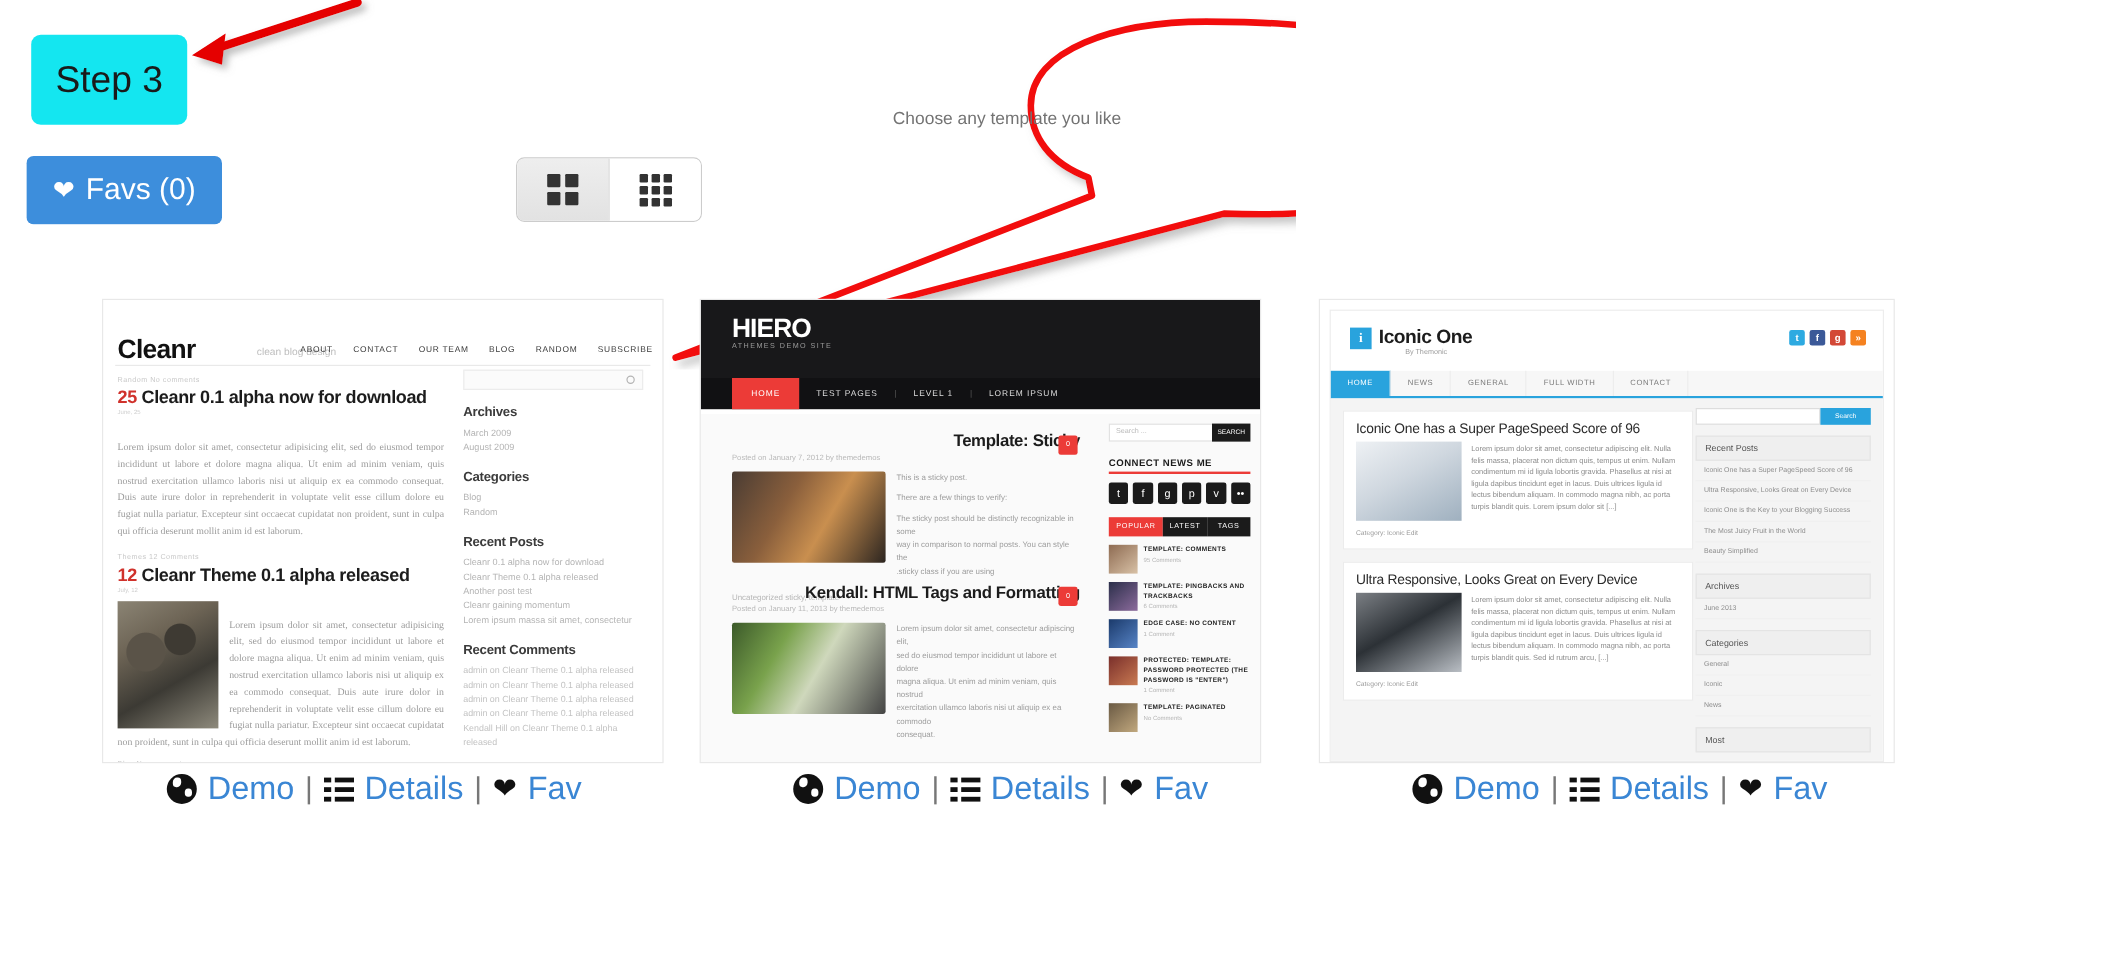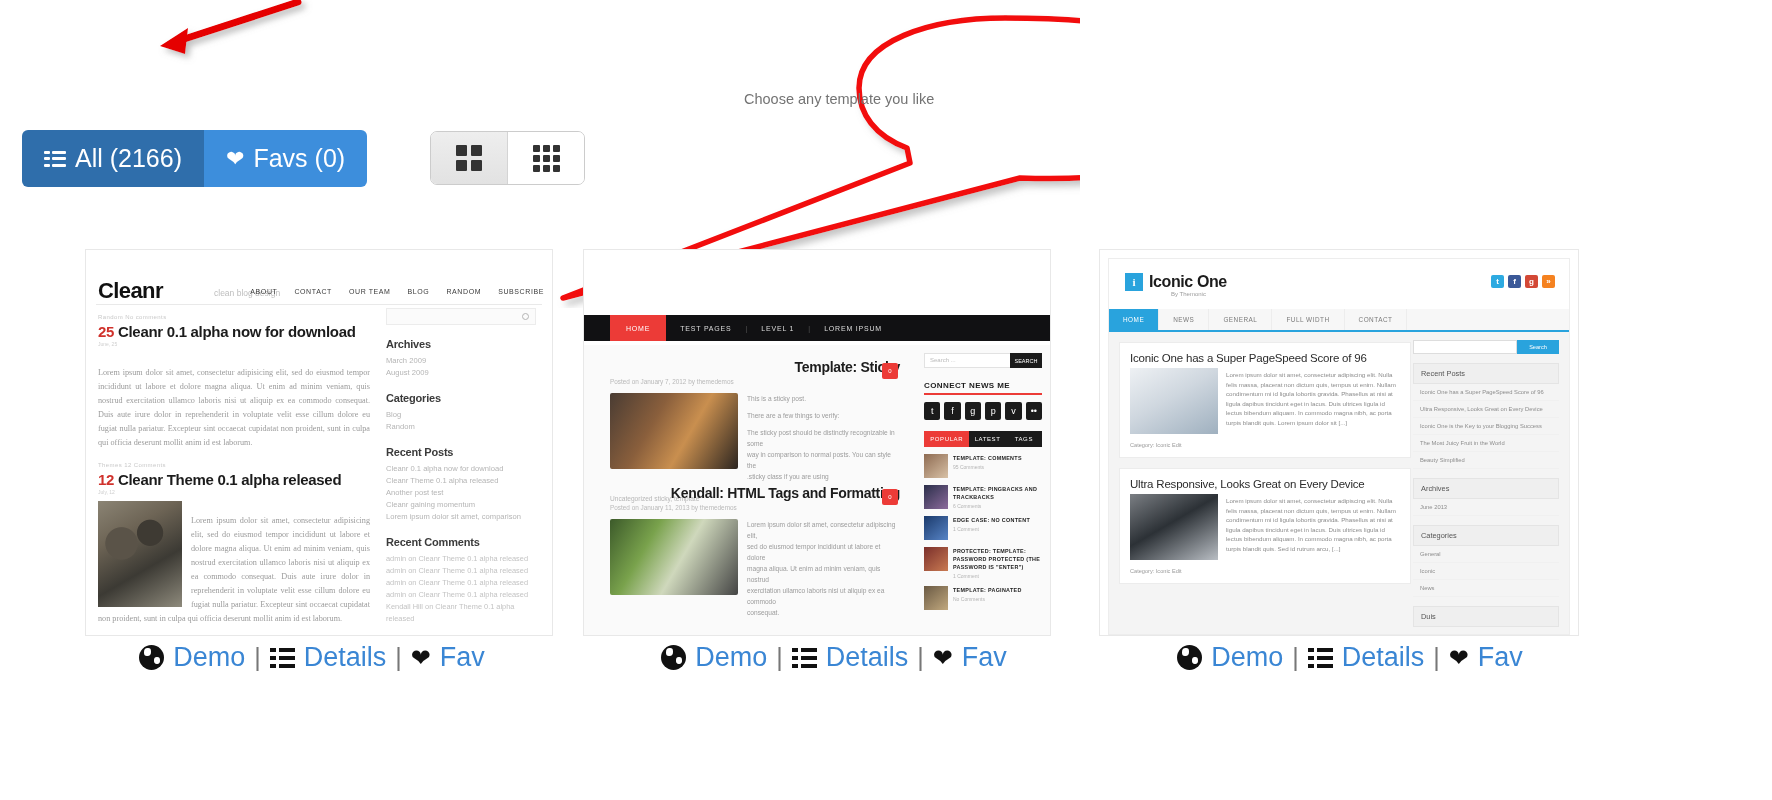--- a/index.html
+++ b/index.html
@@ -193,20 +193,23 @@
   .io-sch i{flex:1;border:1px solid #ddd;background:#fff;}
   .io-sch b{width:42px;background:#29a3dd;color:#fff;font-size:5.6px;display:flex;align-items:center;justify-content:center;font-weight:normal;}
   .io-wt{background:#efefef;border:1px solid #e4e4e4;font-size:7.4px;color:#555;padding:5px 7px;margin-top:9px;}
   .io-wi{font-size:5.8px;color:#8d8d8d;padding:4px 7px;border-bottom:1px solid #f0f0f0;line-height:8px;}
 </style>
 </head>
 <body>
 
 <div class="page">
 
+  <div class="step-badge">
+    <span>Step 3</span>
+  </div>
 
 
   <svg class="arrow-svg" width="200" height="160">
     <defs>
       <filter id="sh1" x="-50%" y="-50%" width="220%" height="220%">
         <feDropShadow dx="4" dy="4" stdDeviation="3" flood-color="#888" flood-opacity=".55"></feDropShadow>
       </filter>
     </defs>
     <g filter="url(#sh1)">
       <path d="M158 10 L35 50" stroke="#e50000" stroke-width="7" fill="none" stroke-linecap="round"></path>
@@ -229,31 +232,20 @@
                L 560 170
                L 103 290
                L 450 155
                L 447 140
                C 415 128, 399 106, 399 80 Z" fill="#ffffff" stroke="#f20d0d" stroke-width="5.5" stroke-linejoin="round"></path>
     </g>
   </svg>
   <div class="callout-text">Choose any template you like</div>
 
   <div class="filters">
-    <div class="btn btn-all">
-      <span class="list-icon">
-        <i></i>
-          <i></i>
-          <i></i>
-          <b></b>
-          <b></b>
-          <b></b>
-      </span>
-      <span>All (2166)</span>
-    </div>
     <div class="btn btn-favs">
       <span class="glyph">❤</span>
       <span>Favs (0)</span>
     </div>
   </div>
 
   <div class="viewtoggle">
     <div class="vt-btn active">
       <span class="grid2">
         <span></span>
@@ -324,21 +316,21 @@
 
             <div class="cl-wtitle">Categories</div>
             <div class="cl-witem">Blog</div>
             <div class="cl-witem">Random</div>
 
             <div class="cl-wtitle">Recent Posts</div>
             <div class="cl-witem">Cleanr 0.1 alpha now for download</div>
             <div class="cl-witem">Cleanr Theme 0.1 alpha released</div>
             <div class="cl-witem">Another post test</div>
             <div class="cl-witem">Cleanr gaining momentum</div>
-            <div class="cl-witem">Lorem ipsum dolor sit amet, comparison</div>
+            <div class="cl-witem">Lorem ipsum massa sit amet, consectetur</div>
 
             <div class="cl-wtitle">Recent Comments</div>
             <div class="cl-cmt">admin on Cleanr Theme 0.1 alpha released</div>
             <div class="cl-cmt">admin on Cleanr Theme 0.1 alpha released</div>
             <div class="cl-cmt">admin on Cleanr Theme 0.1 alpha released</div>
             <div class="cl-cmt">admin on Cleanr Theme 0.1 alpha released</div>
             <div class="cl-cmt">Kendall Hill on Cleanr Theme 0.1 alpha released</div>
           </div>
         </div>
       </div>
@@ -357,20 +349,24 @@
         <span class="lnk">Details</span>
         <span class="sep">|</span>
         <span class="heart">❤</span>
         <span class="lnk">Fav</span>
       </div>
     </div>
 
     <div class="card c1">
       <div class="shot">
         <div class="mini">
+          <div class="hi-top">
+            <div class="hi-logo">HIERO</div>
+            <div class="hi-sub">ATHEMES DEMO SITE</div>
+          </div>
           <div class="hi-nav">
             <span class="hi-home">HOME</span>
             <span class="ni">TEST PAGES</span>
             <span class="nd">|</span>
             <span class="ni">LEVEL 1</span>
             <span class="nd">|</span>
             <span class="ni">LOREM IPSUM</span>
           </div>
 
           <div class="hi-body">
@@ -542,21 +538,21 @@
                 <div class="io-wi">Beauty Simplified</div>
 
                 <div class="io-wt">Archives</div>
                 <div class="io-wi">June 2013</div>
 
                 <div class="io-wt">Categories</div>
                 <div class="io-wi">General</div>
                 <div class="io-wi">Iconic</div>
                 <div class="io-wi">News</div>
 
-                <div class="io-wt">Duis</div>
+                <div class="io-wt">Most</div>
               </div>
             </div>
           </div>
         </div>
       </div>
       <div class="actions">
         <span class="globe"></span>
         <span class="lnk">Demo</span>
         <span class="sep">|</span>
         <span class="li2">

